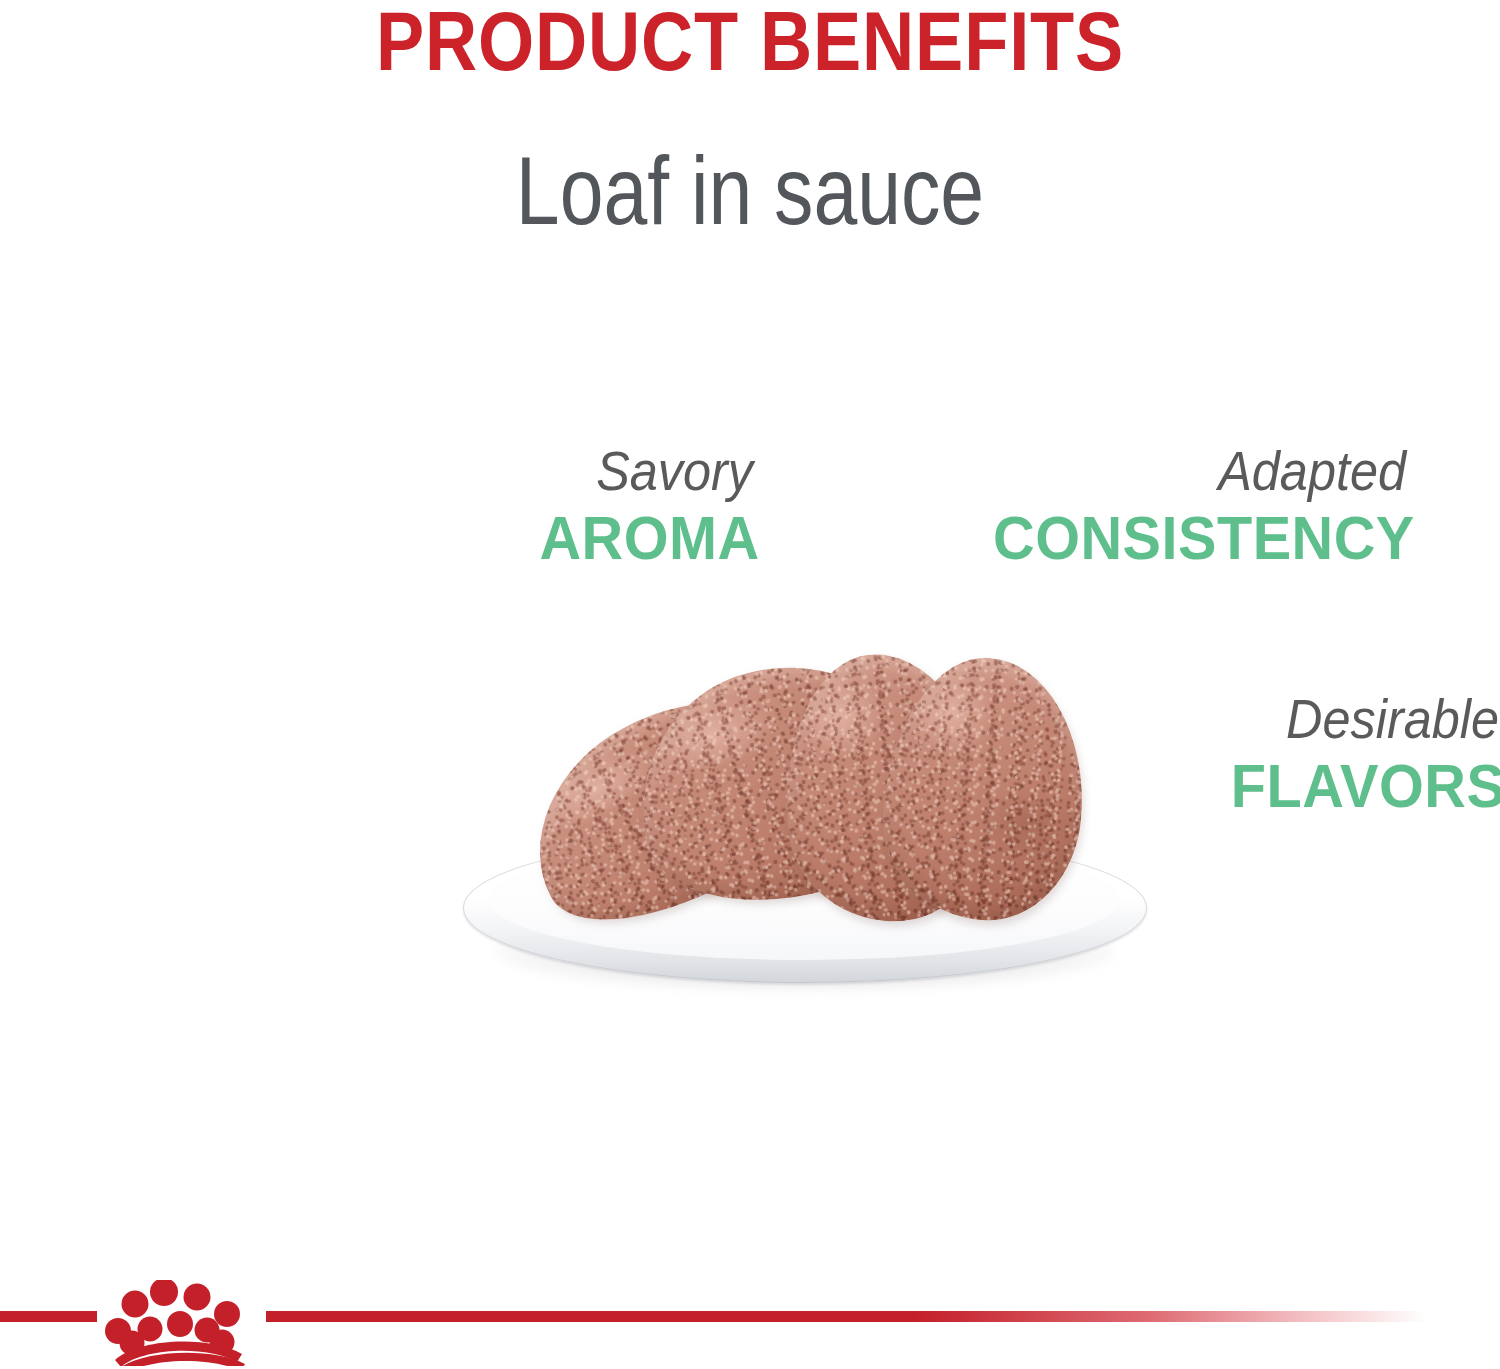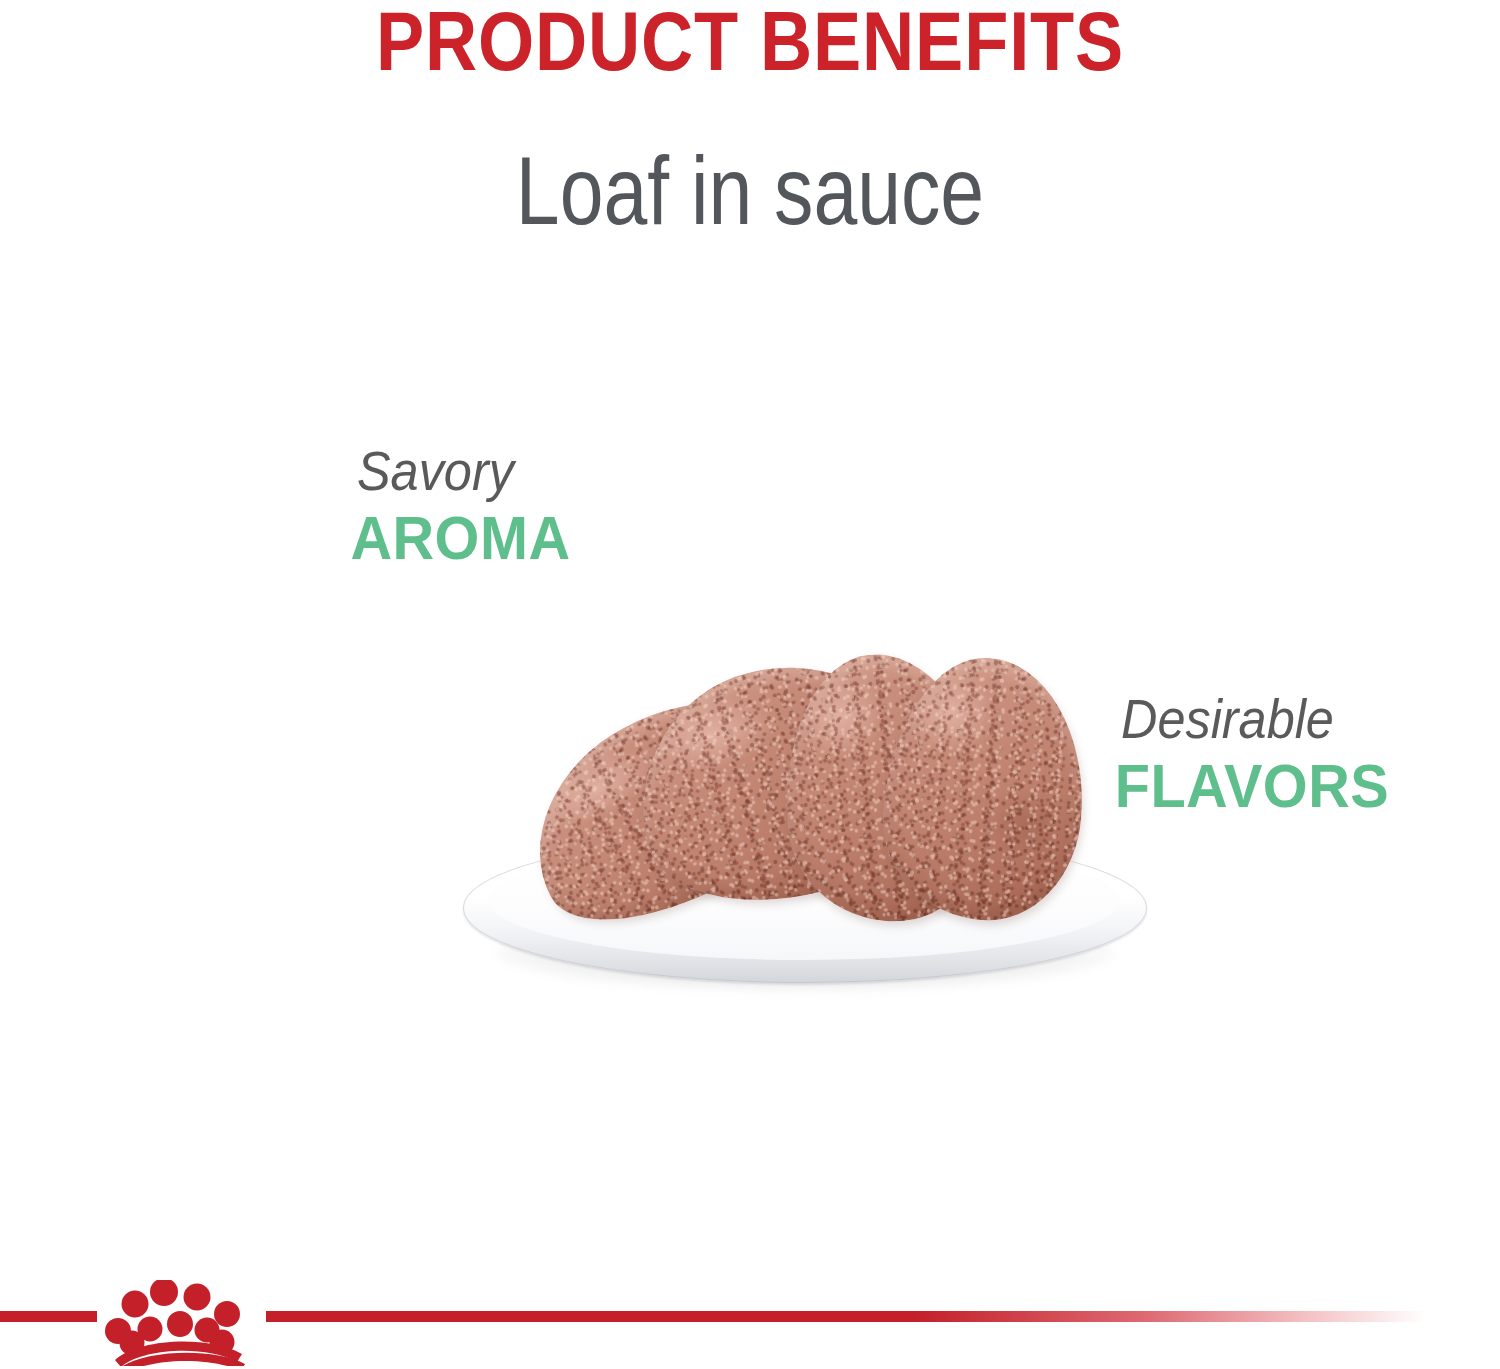--- a/index.html
+++ b/index.html
@@ -20,21 +20,21 @@
   .subtitle{
     position:absolute;left:0;top:136px;width:1500px;text-align:center;
     font-family:"Liberation Sans",sans-serif;
     font-weight:300;font-size:96px;line-height:110px;
     color:#53565A;letter-spacing:0px;
     transform:scaleX(.82);transform-origin:50% 50%;
     white-space:nowrap;
   }
 
   
-  .benefit{position:absolute;text-align:left;white-space:nowrap;}
+  .benefit{position:absolute;text-align:right;white-space:nowrap;}
   .benefit .lead{
     display:block;
     font-family:"Liberation Sans",sans-serif;
     font-style:italic;font-weight:300;
     font-size:56px;line-height:62px;color:#5A5A5A;
     transform:scaleX(.90);transform-origin:50% 50%;
   }
   .benefit .key{
     display:block;
     font-family:"Liberation Sans",sans-serif;
@@ -159,20 +159,24 @@
 
   <div class="title">PRODUCT BENEFITS</div>
 
   <div class="subtitle">Loaf in sauce</div>
 
   <div class="benefit" id="b-aroma">
     <span class="lead">Savory</span>
     <span class="key">AROMA</span>
   </div>
 
+  <div class="benefit" id="b-consistency">
+    <span class="lead">Adapted</span>
+    <span class="key">CONSISTENCY</span>
+  </div>
 
 
   <div class="benefit" id="b-flavors">
     <span class="lead">Desirable</span>
     <span class="key">FLAVORS</span>
   </div>
 
   <div class="platewrap">
     <div class="plate-shadow"></div>
     <div class="plate"></div>

